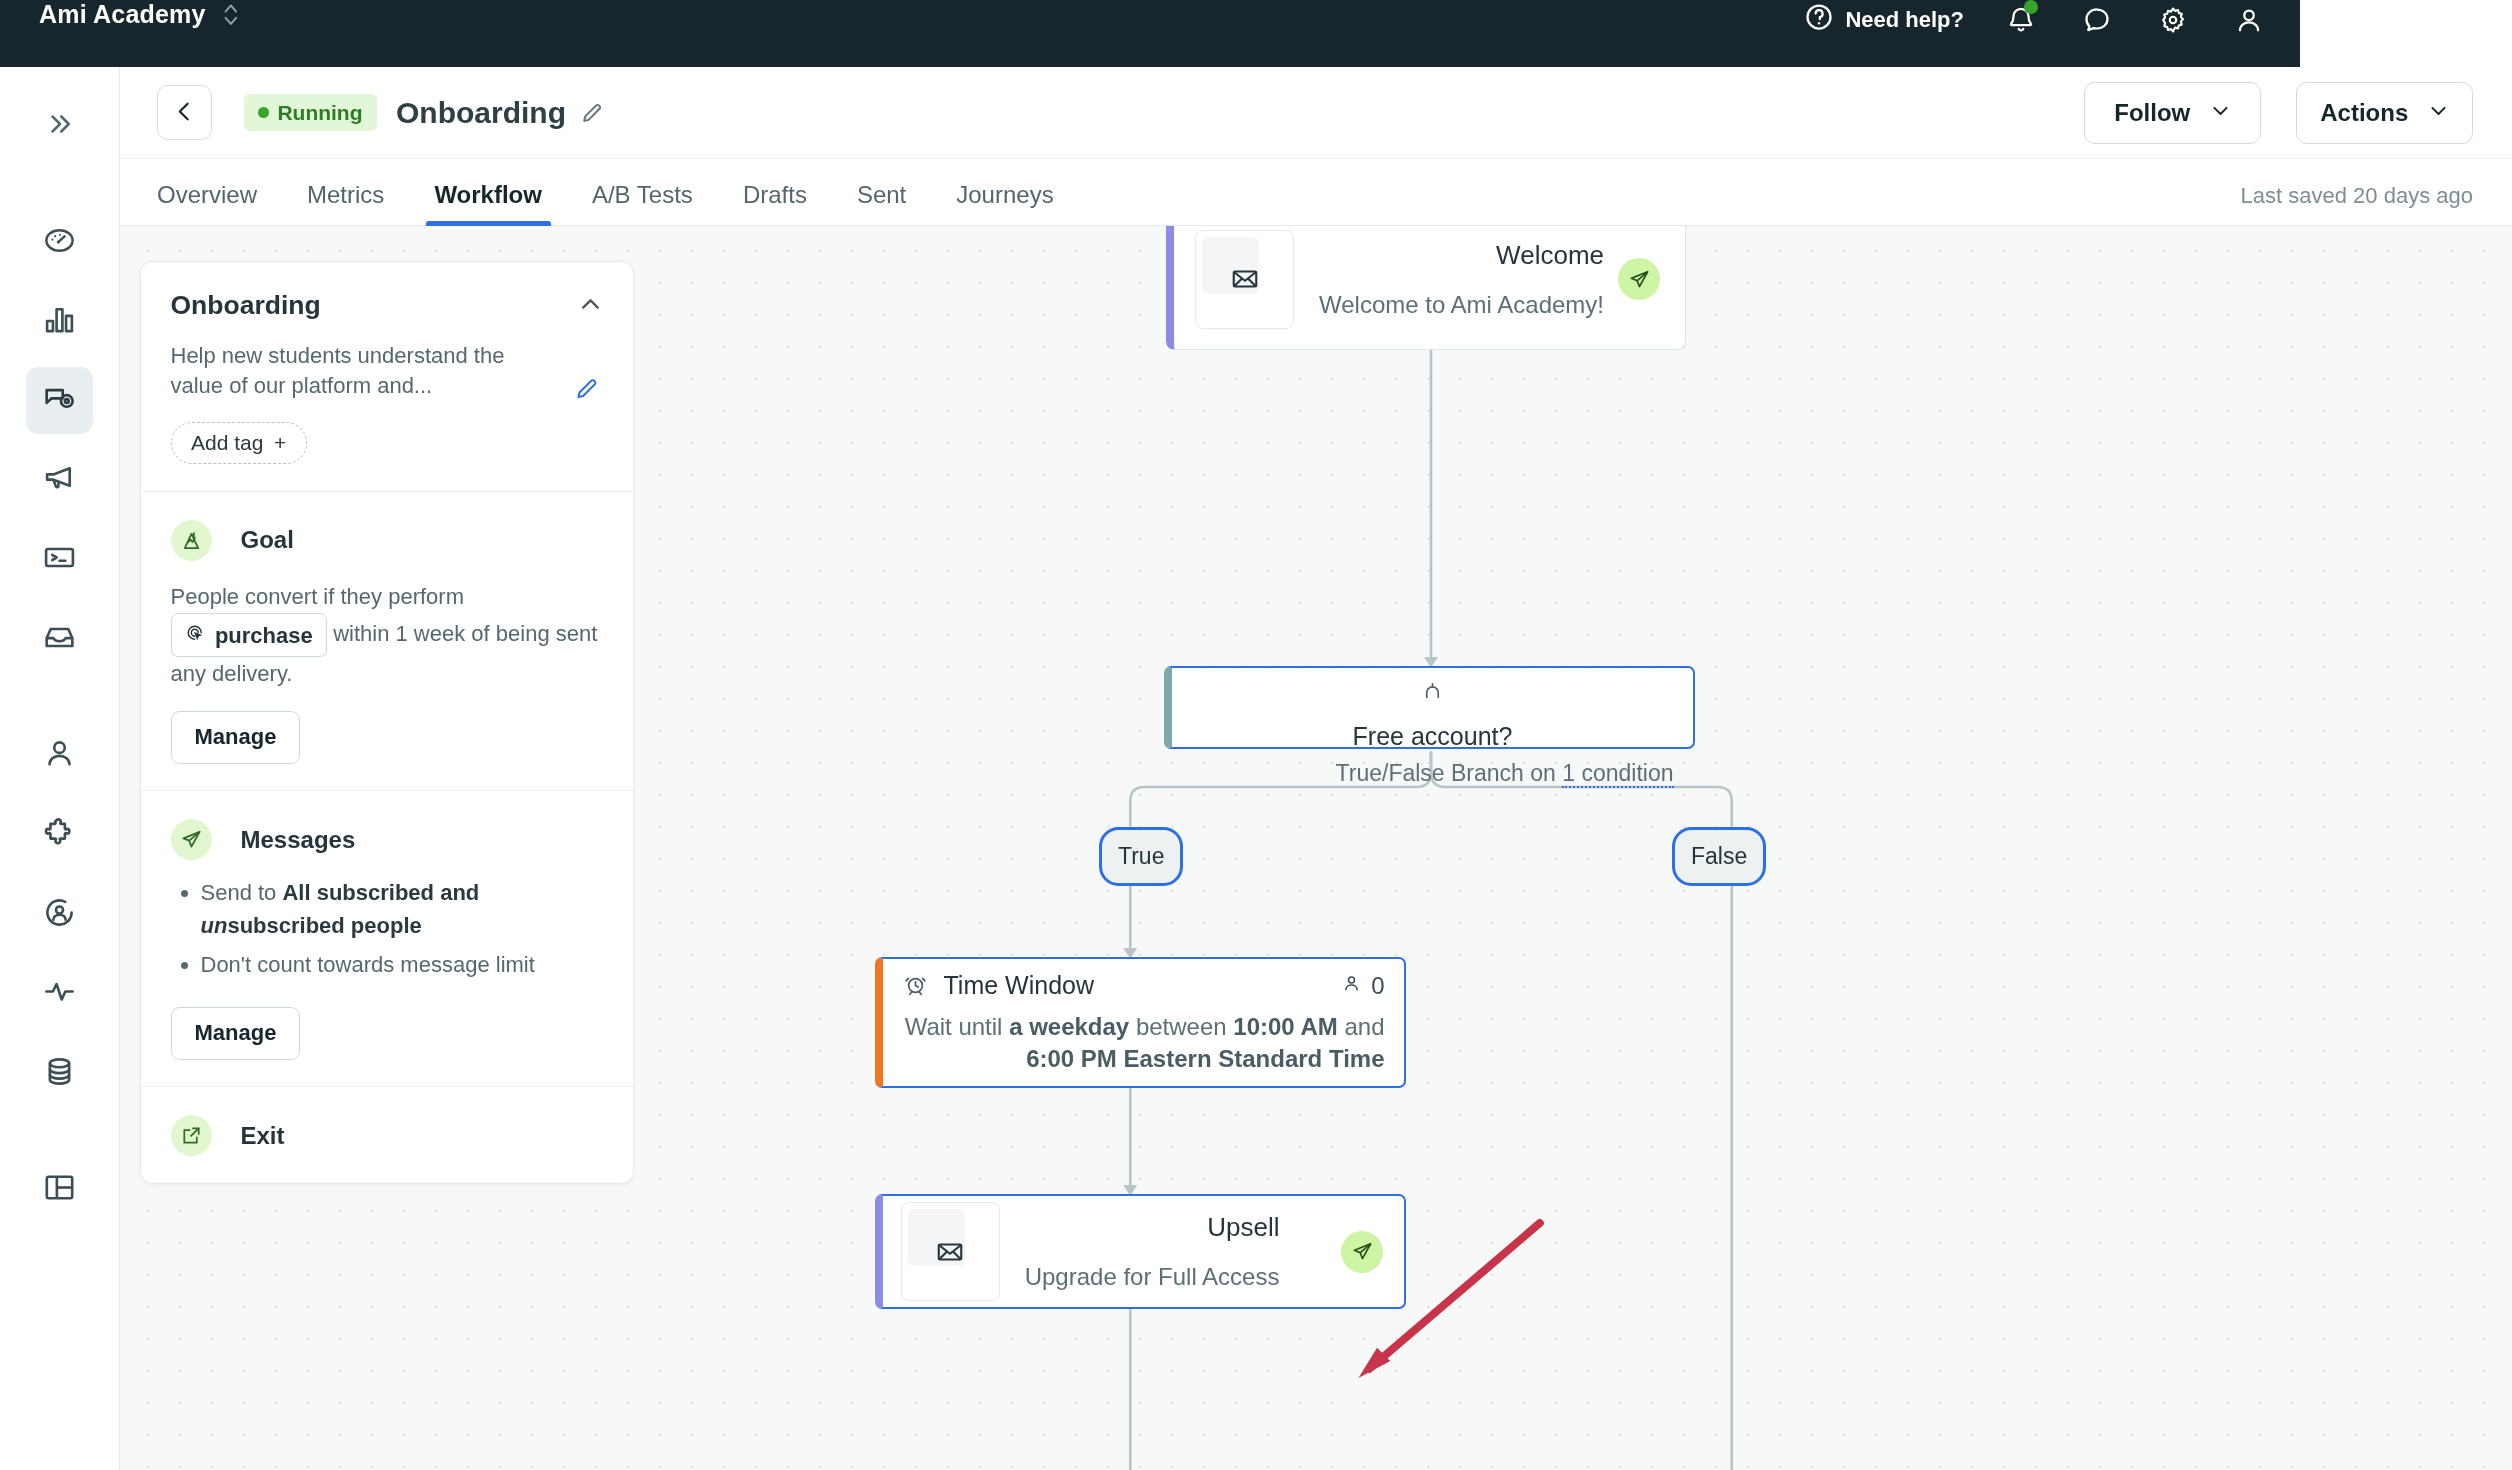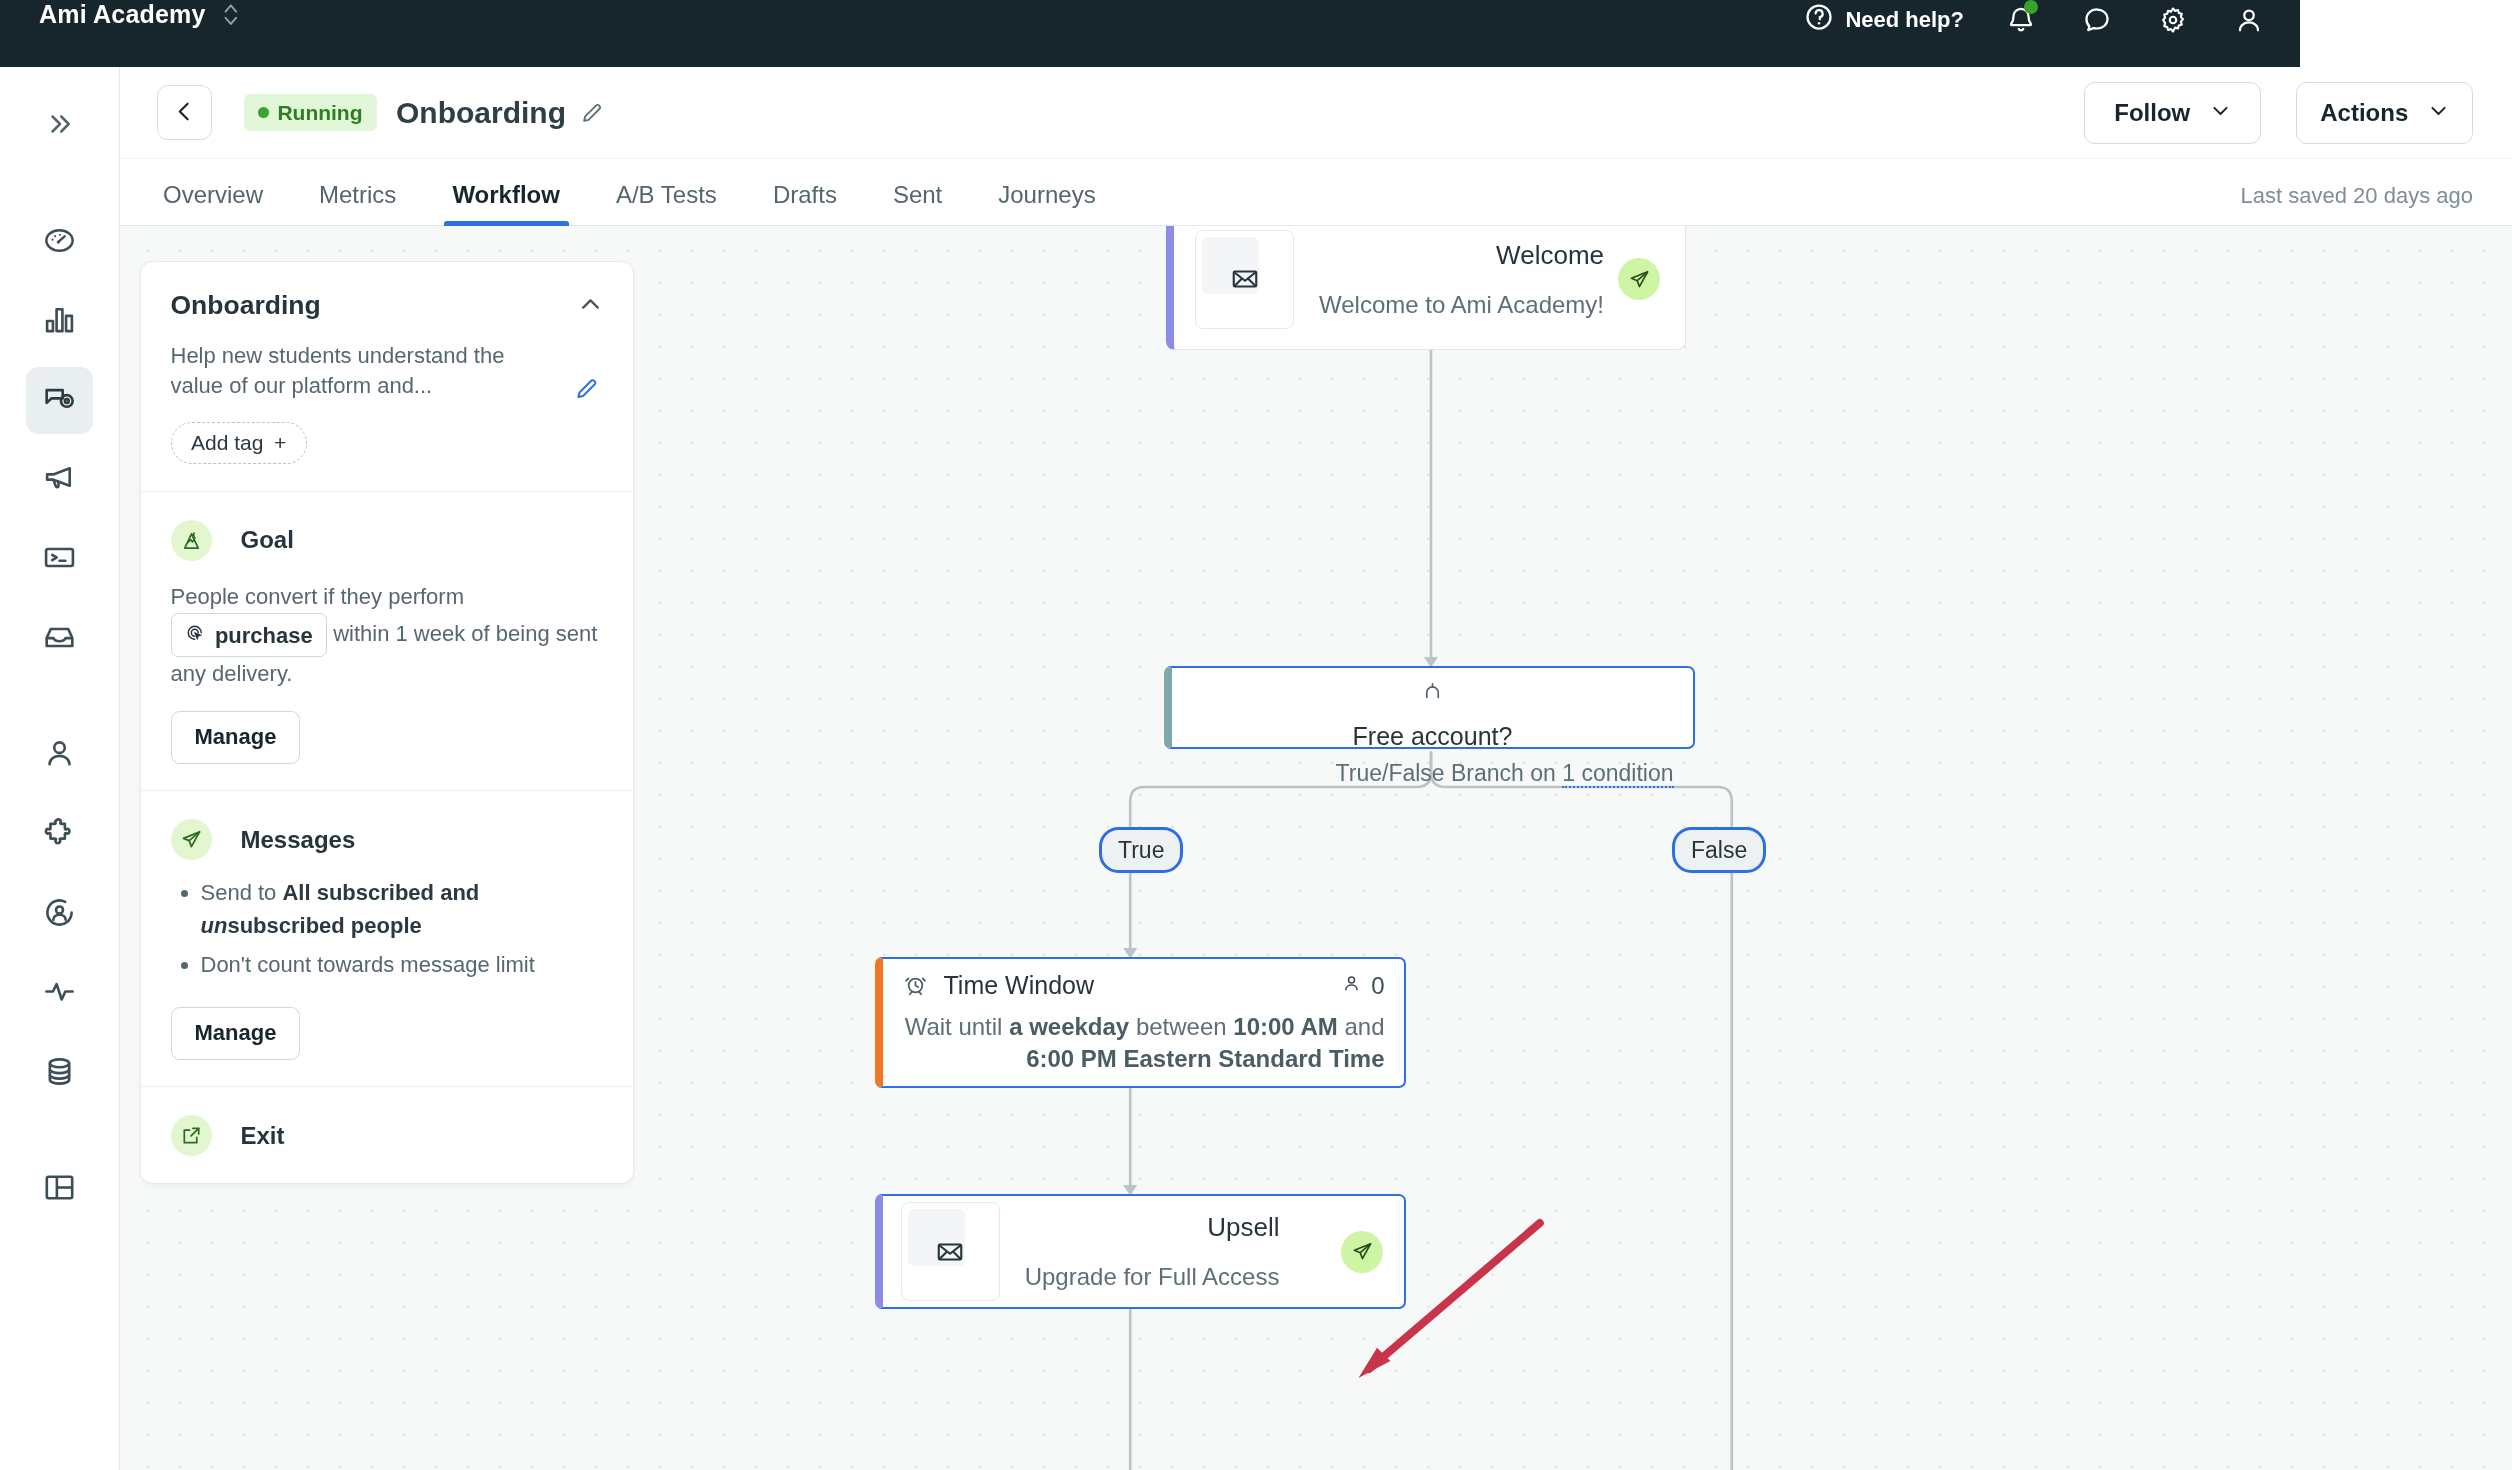--- a/index.html
+++ b/index.html
@@ -65,21 +65,21 @@
     font-size: 24px; font-weight: 700; color: #16262c; padding: 0 23px;
   }
 
   
   .tabbar {
     position: absolute; top: 159px; left: 120px; width: 2392px; height: 67px;
     background: #fff; display: flex; align-items: flex-end; padding: 0 39px 0 37px;
     border-bottom: 0.9px solid #e4e8ea;
   }
   .tab {
-    font-size: 24px; color: #53666e; padding: 0 0 16px 0; margin-right: 50px; position: relative; margin-left: 6px;
+    font-size: 24px; color: #53666e; padding: 0 0 16px 0; margin-right: 50px; position: relative;
   }
   .tab.active { color: #16262c; font-weight: 700; }
   .tab.active:after {
     content:""; position: absolute; left: -8.8px; right: -8.8px; bottom: -0.9px; height: 5.3px;
     background: #2f6fe4; border-radius: 2.7px 2.7px 0 0;
   }
   .lastsaved { margin-left: auto; font-size: 22px; color: #7d8e95; padding-bottom: 16px; }
 
   
   .canvas {
@@ -179,21 +179,21 @@
 
   .node-upsell {
     left: 755px; top: 968px; width: 531px; height: 115px;
     border: 2.7px solid #2f6fe4; border-left: 8.8px solid #8b8ce8; border-radius: 7px;
     display: flex; align-items: center; padding: 0 21px 0 17.7px;
   }
 
   .pill {
     position: absolute; background: #eef1f2; border: 3.5px solid #2f6fe4; border-radius: 19.5px;
     font-size: 23px; color: #26353c; display: flex; align-items: center; justify-content: center;
-    height: 46px; padding: 0 16px;
+    height: 59px; padding: 0 16px;
   }
   .pill-true { left: 979px; top: 601px; }
   .pill-false { left: 1552px; top: 601px; }
 
   
   .arrow-svg { position: absolute; left: 0; top: 0; width: 2392px; height: 1244px; pointer-events: none; }
 </style>
 </head>
 <body>
 

